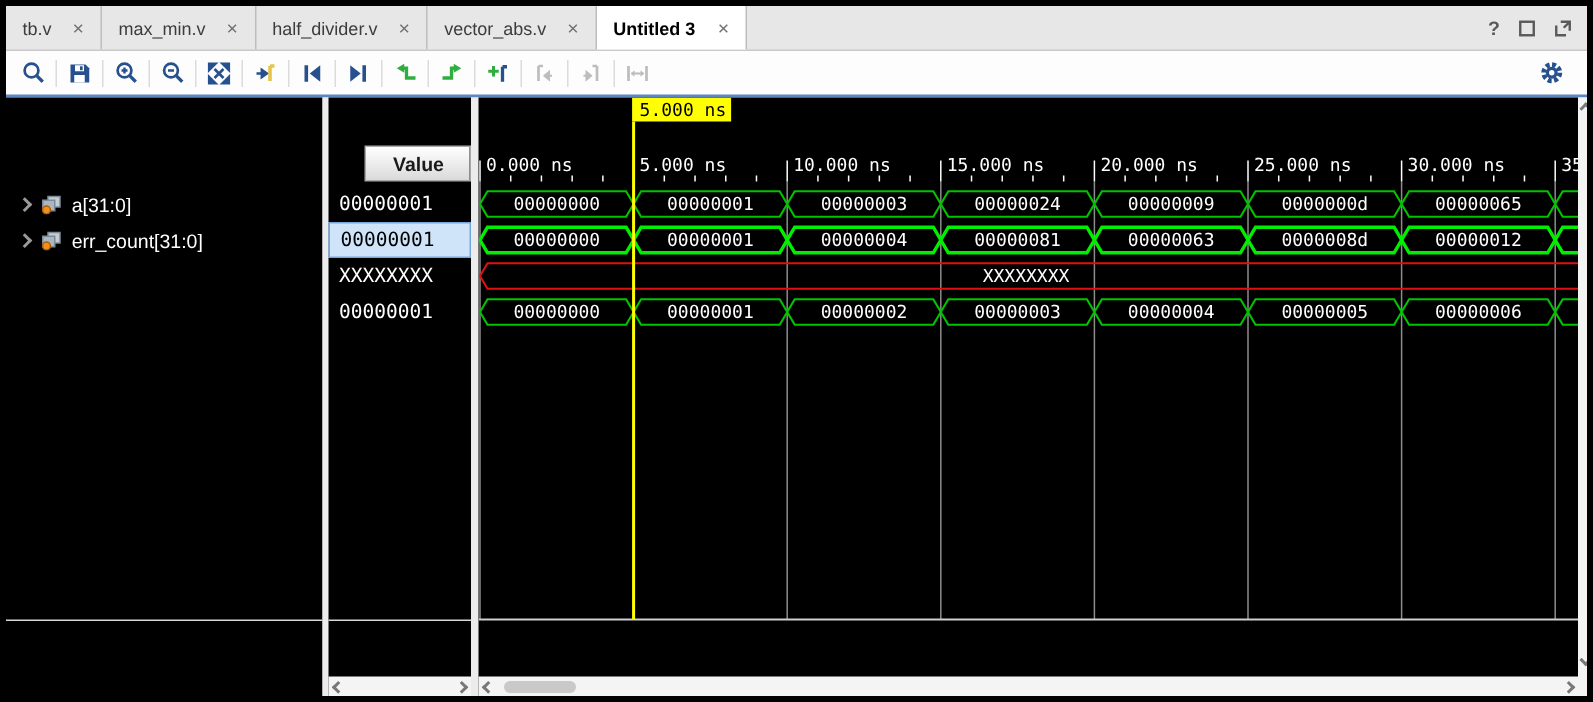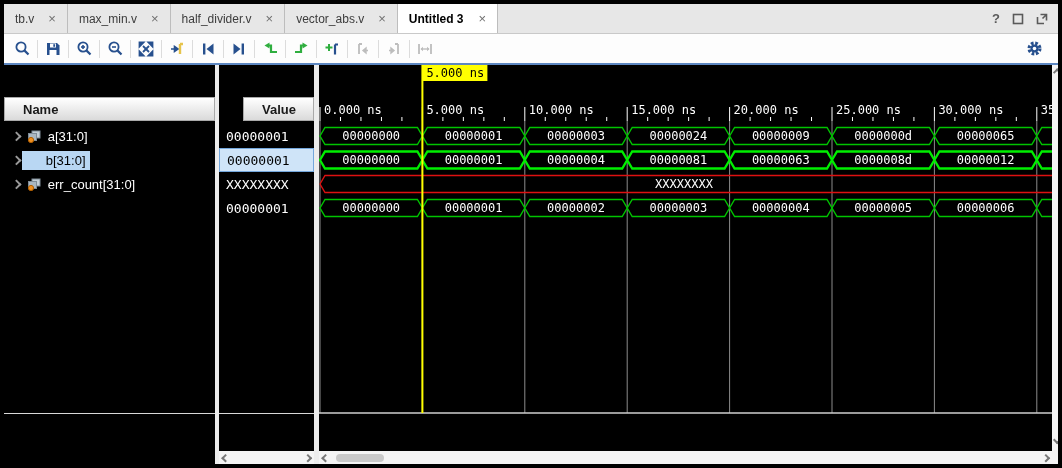--- a/index.html
+++ b/index.html
@@ -230,45 +230,31 @@
             <circle cx="8.5" cy="8.5" r="4" fill="currentColor"></circle>
             <circle cx="8.5" cy="8.5" r="1.8" fill="#fff"></circle>
           </svg>
         </div>
       </div>
   </div>
 
   <div class="main">
 
     <div class="panel names">
-      <div class="hdrcell">
-        <span>Name</span>
-      </div>
       <div class="rows" id="nameRows">
           <div class="nrow">
             <span class="chev"></span>
             <span class="busicon">
               <svg width="15" height="13" viewBox="0 0 15 13">
                 <rect x="5" y="1" width="8" height="7" fill="#c3ced6" stroke="#7e8b96"></rect>
                 <rect x="1.5" y="3.5" width="8" height="7" fill="#aab7c1" stroke="#7e8b96"></rect>
                 <circle cx="4" cy="10" r="2.6" fill="#f09020" stroke="#b05e00"></circle>
               </svg>
             </span>
             <span class="nlabel">a[31:0]</span>
-          </div>
-          <div class="nrow sel">
-            <span class="chev"></span>
-            <span class="busicon">
-              <svg width="15" height="13" viewBox="0 0 15 13">
-                <rect x="5" y="1" width="8" height="7" fill="#c3ced6" stroke="#7e8b96"></rect>
-                <rect x="1.5" y="3.5" width="8" height="7" fill="#aab7c1" stroke="#7e8b96"></rect>
-                <circle cx="4" cy="10" r="2.6" fill="#f09020" stroke="#b05e00"></circle>
-              </svg>
-            </span>
-            <span class="nlabel" style="margin-left: -22px; padding-left: 24px;">b[31:0]</span>
           </div>
           <div class="nrow">
             <span class="chev"></span>
             <span class="busicon">
               <svg width="15" height="13" viewBox="0 0 15 13">
                 <rect x="5" y="1" width="8" height="7" fill="#c3ced6" stroke="#7e8b96"></rect>
                 <rect x="1.5" y="3.5" width="8" height="7" fill="#aab7c1" stroke="#7e8b96"></rect>
                 <circle cx="4" cy="10" r="2.6" fill="#f09020" stroke="#b05e00"></circle>
               </svg>
             </span>

